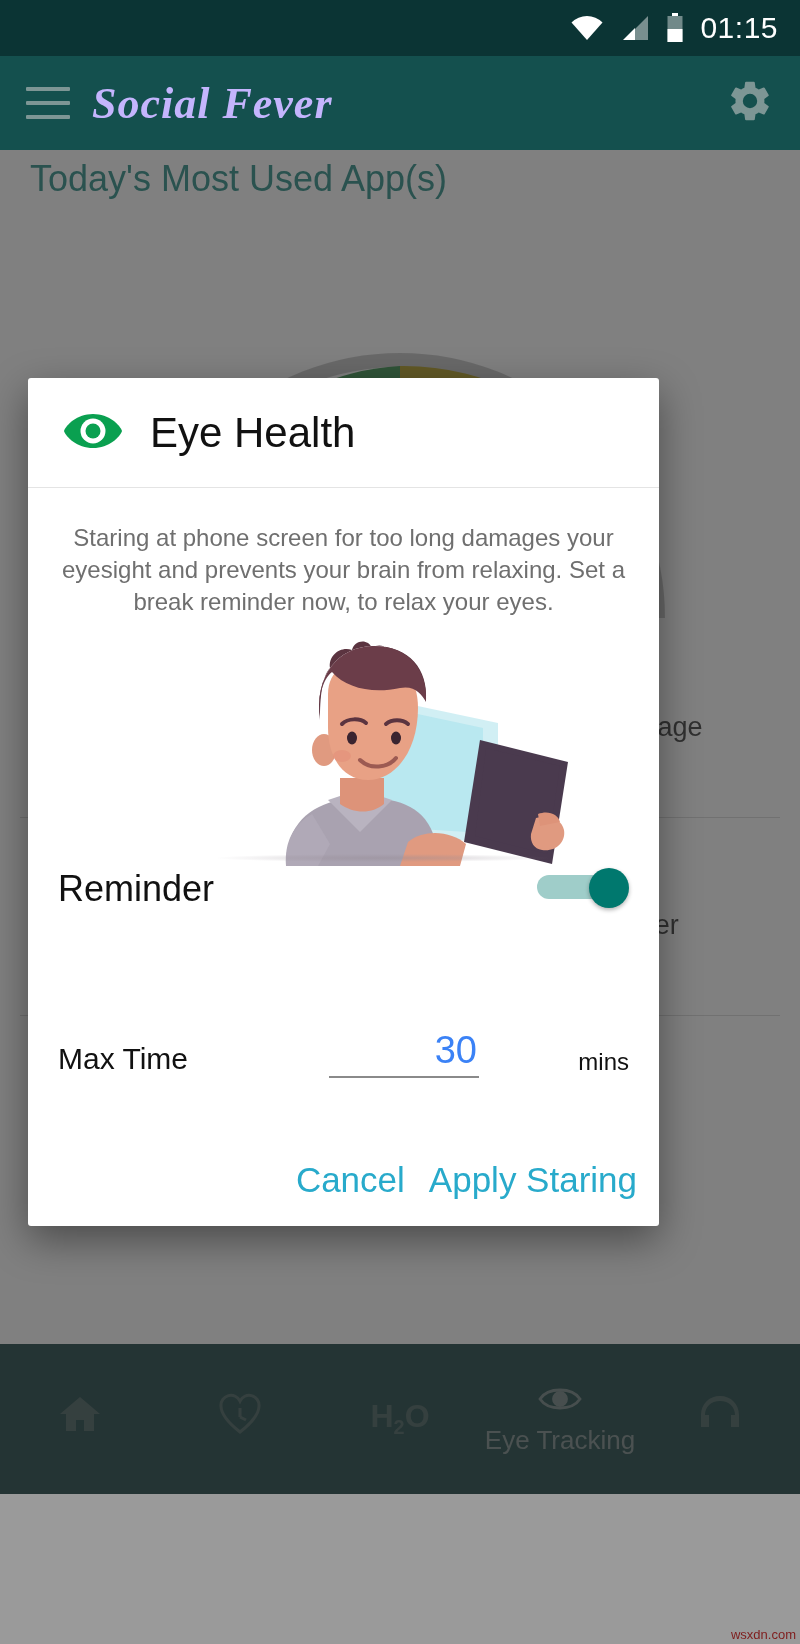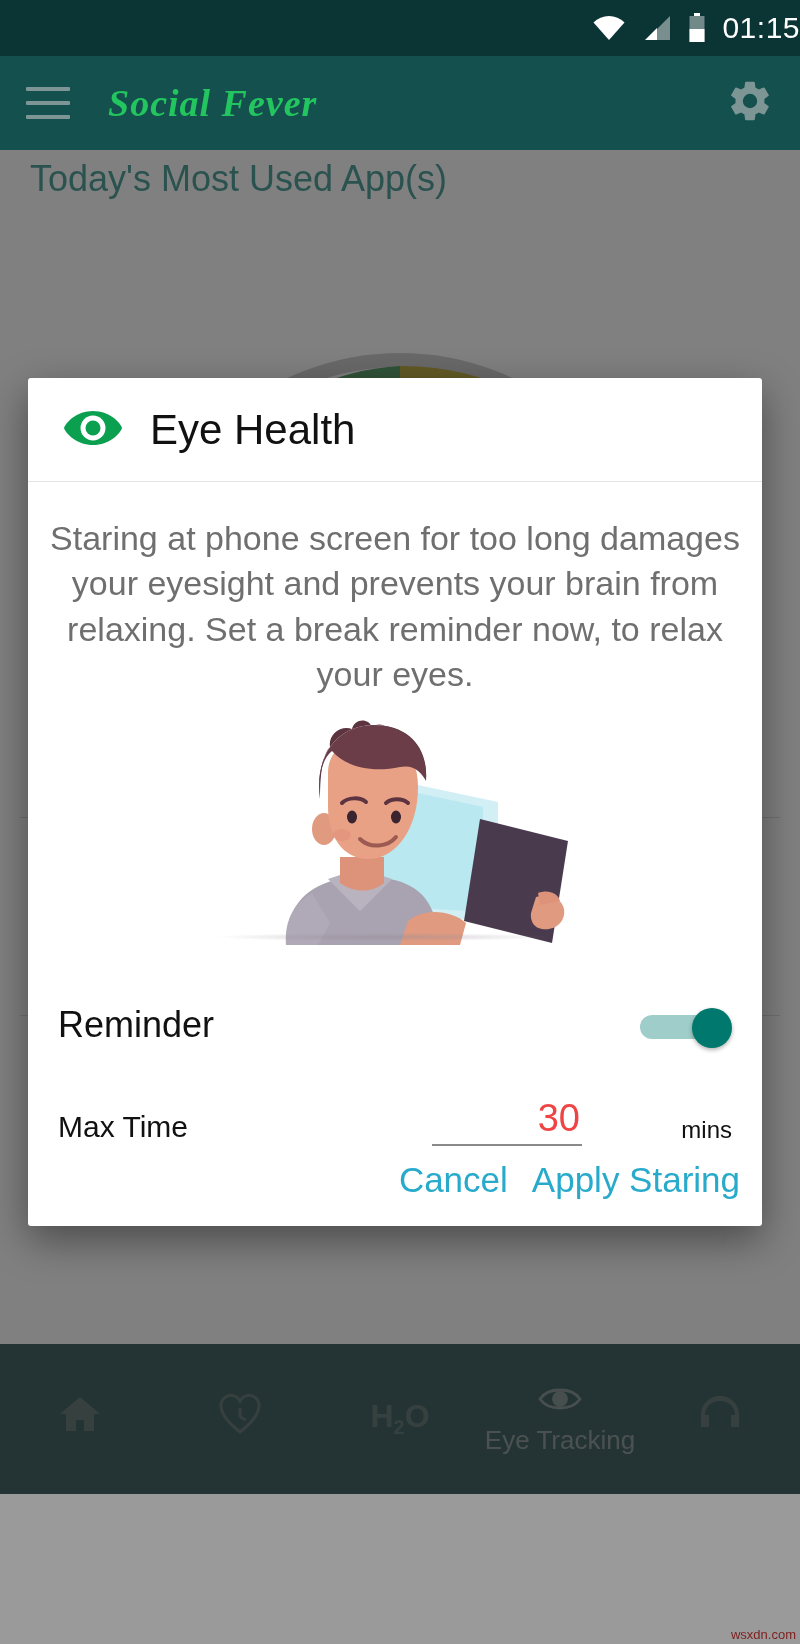--- a/index.html
+++ b/index.html
@@ -8,38 +8,38 @@
     font-family: "Liberation Sans", sans-serif;
     background: #9a9a9a;
     overflow: hidden;
   }
   .screen { position: relative; width: 800px; height: 1644px; overflow: hidden; }
 
   
   .statusbar {
     position: absolute; top: 0; left: 0; width: 800px; height: 56px;
     background: #0b3434; display: flex; align-items: center;
-    justify-content: flex-end; gap: 16px;
+    justify-content: flex-end; padding-right: 22px; gap: 16px;
   }
   .sb-icon { display: flex; align-items: center; }
   .sb-time {
     color: #ffffff; font-size: 30px; letter-spacing: .5px;
     font-family: "Liberation Sans", sans-serif;
   }
 
   
   .appbar {
     position: absolute; top: 56px; left: 0; width: 800px; height: 94px;
     background: #14504e; display: flex; align-items: center; padding: 0 26px;
   }
   .hamburger { width: 44px; height: 32px; display:flex; flex-direction:column;
     justify-content: space-between; cursor: pointer; }
   .hamburger span { display:block; height:4px; background:#7d9695; border-radius:1px; }
   .brand {
-    margin-left: 38px; color: #22c55e; font-size: 38px;
+    margin-left: 22px; color: #c4b5fd; font-size: 44px;
     font-family: "Liberation Serif", serif; font-style: italic; font-weight: 700;
     letter-spacing: 1px;
   }
   .gear { margin-left: auto; }
 
   
   .bg-content { position: absolute; top: 150px; left: 0; width: 800px; height: 1344px;
     background: #eeeeee; }
   .page-title {
     position: absolute; top: 8px; left: 30px; font-size: 36px; color: #0f766e;
@@ -75,62 +75,62 @@
     position: absolute; top: 150px; left: 0; width: 800px; height: 1344px;
     background: rgba(60,60,60,.62);
   }
   .scrim-nav {
     position: absolute; bottom: 0; left: 0; width: 800px; height: 150px;
     background: rgba(20,20,20,.28);
   }
 
   
   .dialog {
-    position: absolute; left: 28px; top: 378px; width: 734px; height: 848px;
+    position: absolute; left: 28px; top: 378px; width: 631px; height: 848px;
     background: #ffffff; border-radius: 3px;
     box-shadow: 0 14px 40px rgba(0,0,0,.42);
     display: flex; flex-direction: column;
   }
   .dlg-header {
     height: 110px; display: flex; align-items: center; padding-left: 34px; gap: 26px;
     border-bottom: 1px solid #e4e4e4;
   }
   .dlg-title { font-size: 42px; color: #111; }
   .dlg-desc {
     padding: 34px 22px 0 22px; text-align: center;
-    font-size: 34px; line-height: 1.33; color: #6f6f6f;
+    font-size: 24px; line-height: 1.33; color: #6f6f6f;
   }
   .illustration { height: 240px; position: relative; margin-top: 10px; }
   .illu-shadow {
     position:absolute; left: 190px; bottom: 6px; width: 330px; height: 8px;
     background: radial-gradient(ellipse at center, rgba(150,140,150,.45) 0%, rgba(150,140,150,0) 72%);
   }
   .row {
-    display: flex; align-items: flex-end; padding: 0 30px; height: 104px;
+    display: flex; align-items: flex-start; padding: 0 30px; height: 104px;
   }
   .row-label { font-size: 36px; color: #111; }
   .toggle {
     margin-left: auto; position: relative; width: 92px; height: 38px;
   }
   .toggle-track {
     position: absolute; left: 0; top: 7px; width: 78px; height: 24px;
     background: #9fcdc9; border-radius: 12px;
   }
   .toggle-thumb {
     position: absolute; right: 0; top: 0; width: 40px; height: 40px;
     border-radius: 50%; background: #00786e;
     box-shadow: 0 2px 4px rgba(0,0,0,.3);
   }
   .maxtime-row { height: 120px; align-items: flex-end; padding-bottom: 14px; }
   .mt-label { font-size: 30px; color: #111; margin-bottom: 2px; }
   .mt-field {
     margin-left: auto; width: 150px; text-align: right;
     border-bottom: 2px solid #8a8a8a; padding-right: 2px; padding-bottom: 4px;
   }
-  .mt-value { font-size: 38px; color: #ef4444; background: transparent; border: none;
+  .mt-value { font-size: 38px; color: #3b82f6; background: transparent; border: none;
     text-align: right; width: 100%; font-family: "Liberation Sans", sans-serif; outline:none;}
   .mt-unit { font-size: 24px; color: #111; width: 150px; text-align: right; margin-bottom: 2px; }
   .dlg-actions {
     margin-top: auto; display: flex; justify-content: flex-end;
     align-items: center; gap: 24px; padding: 0 22px 26px 0;
   }
   .dlg-btn {
     background: none; border: none; cursor: pointer;
     font-size: 35px; color: #28aacb; font-family: "Liberation Sans", sans-serif;
   }

